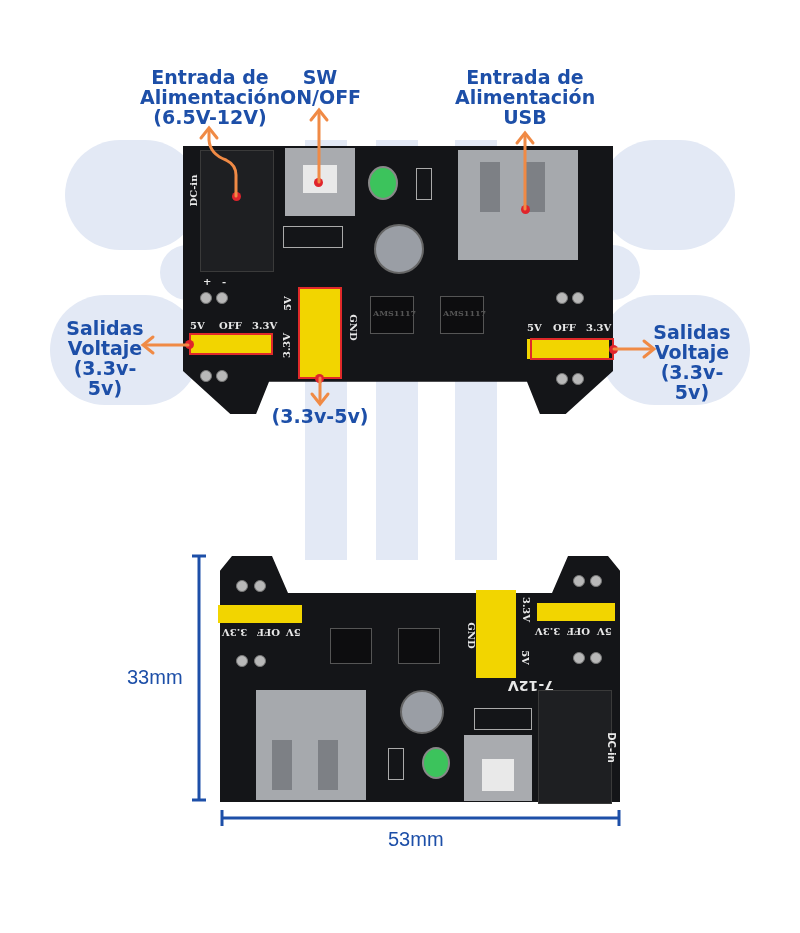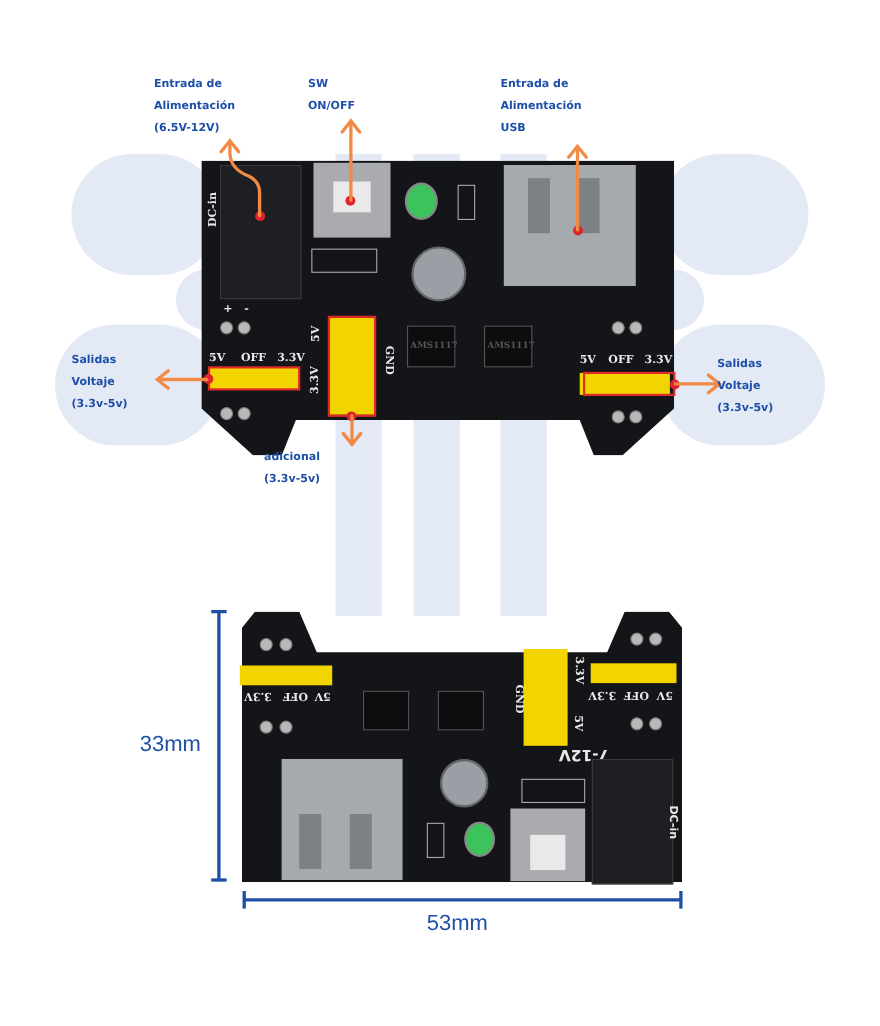--- a/index.html
+++ b/index.html
@@ -1,19 +1,19 @@
 <!DOCTYPE html>
 <html><head>
 <meta charset="utf-8">
 <style>
   html, body { margin:0; padding:0; }
   body { width:800px; height:933px; background:#ffffff; position:relative; overflow:hidden;
          font-family:"DejaVu Sans", sans-serif; }
   .wm { position:absolute; background:#e3e9f5; }
-  .lbl { position:absolute; color:#1d4fa8; font-weight:bold; font-size:10px; line-height:20px; }
+  .lbl { position:absolute; color:#1d4fa8; text-align:center; font-weight:bold; font-size:19px; line-height:20px; }
   .lbl span { display:block; }
   .pcb { position:absolute; background:#141518; }
   .ol { position:absolute; border:2px solid #e02a2a; box-sizing:border-box; }
   .dot { position:absolute; width:9px; height:9px; border-radius:50%; background:#e0242c; }
   .silk { position:absolute; color:#e8e8e8; font-family:"DejaVu Serif", serif; font-weight:bold; font-size:10px; white-space:nowrap; }
   .pin { position:absolute; width:10px; height:10px; border-radius:50%; background:#b8b8b8; border:1px solid #777; }
   .yellow { position:absolute; background:#f2d500; }
   .dim { position:absolute; color:#1d4fa8; font-size:20px; font-family:"Liberation Sans", sans-serif; }
   svg.arrows { position:absolute; left:0; top:0; }
 </style>
@@ -125,21 +125,20 @@
   <span>Salidas</span>
   <span>Voltaje</span>
   <span>(3.3v-5v)</span>
 </div>
 <div class="lbl" style="left:652px;top:322px;width:80px;">
   <span>Salidas</span>
   <span>Voltaje</span>
   <span>(3.3v-5v)</span>
 </div>
 <div class="lbl" style="left:240px;top:406px;width:160px;">
-  <span>adicional</span>
   <span>(3.3v-5v)</span>
 </div>
 
 <div class="pcb" style="left:220px;top:556px;width:400px;height:246px;clip-path:polygon(0 6%,3% 0,13% 0,17% 15%,83% 15%,87% 0,97% 0,100% 6%,100% 100%,0 100%);"></div>
 
 <div class="pin" style="left:236px;top:580px;"></div>
 <div class="pin" style="left:254px;top:580px;"></div>
 <div class="yellow" style="left:218px;top:605px;width:84px;height:18px;"></div>
 <div class="silk" style="left:222px;top:627px;transform:rotate(180deg);">3.3V</div>
 <div class="silk" style="left:257px;top:627px;transform:rotate(180deg);">OFF</div>

